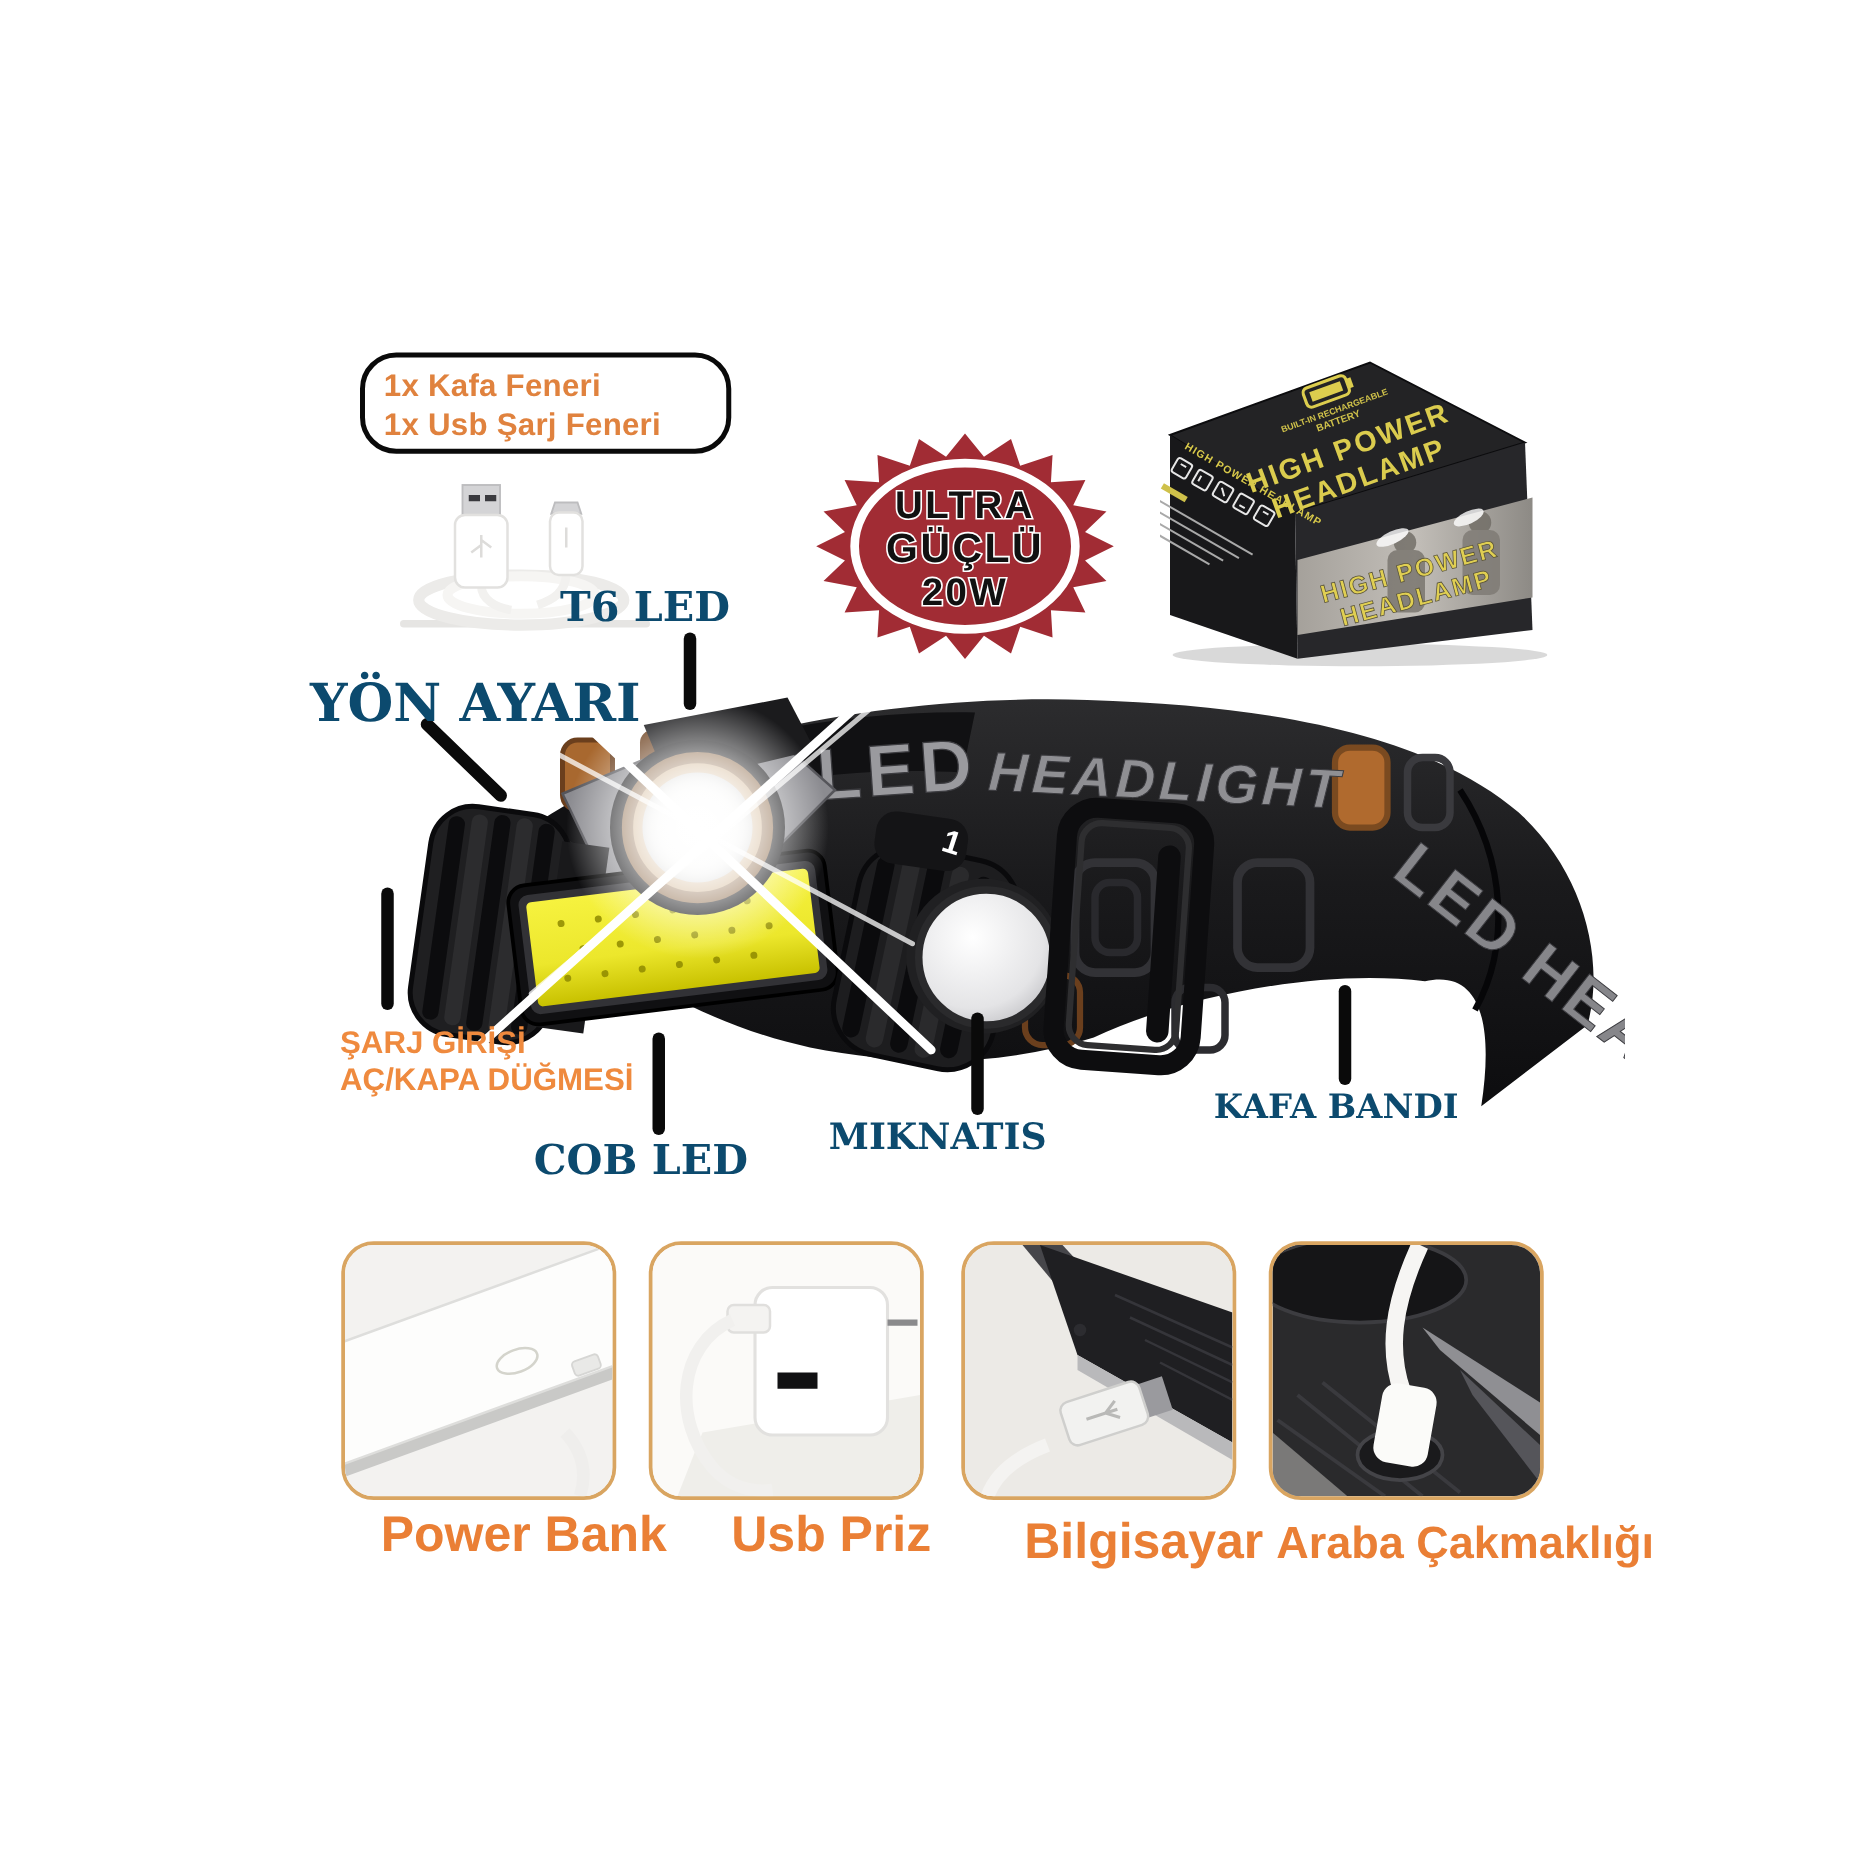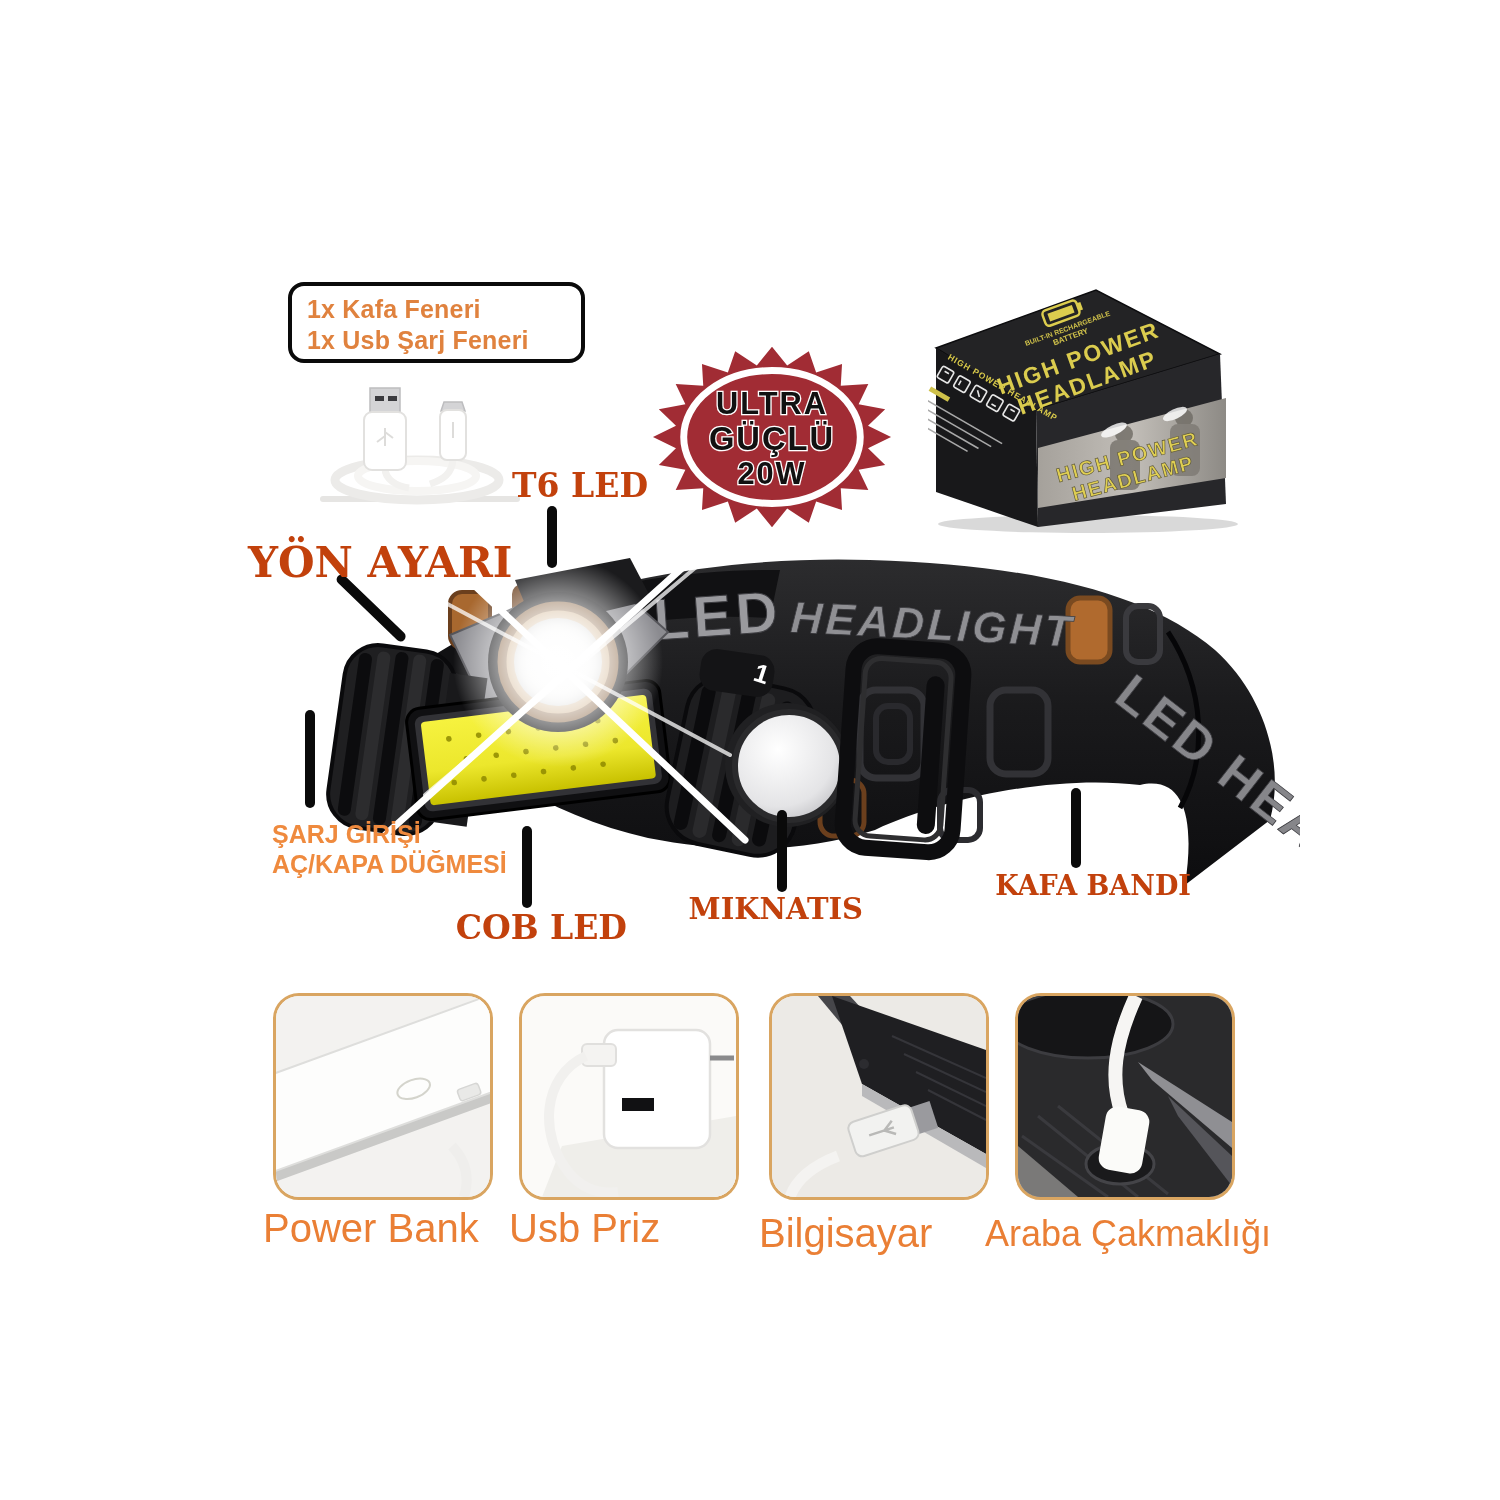--- a/index.html
+++ b/index.html
@@ -4,49 +4,49 @@
 <style>
   html,body{margin:0;padding:0;}
   body{
     width:1500px;height:1500px;background:#ffffff;position:relative;
     font-family:"Liberation Sans",sans-serif;overflow:hidden;
   }
   .abs{position:absolute;}
   
   .contents-box{
     left:288px;top:282px;width:297px;height:81px;
-    border:4px solid #0a0a0a;border-radius:16px;background:#fff;
+    border:4px solid #0a0a0a;border-radius:29px;background:#fff;
     padding:8px 0 0 15px;box-sizing:border-box;
   }
   .contents-box div{
     font-size:25px;font-weight:bold;color:#e0823e;line-height:1.25;
     letter-spacing:0.2px;white-space:nowrap;
   }
   
   .callout-serif{
-    font-family:"DejaVu Serif",serif;font-weight:bold;color:#c2410c;
-    text-align:right;white-space:nowrap;
+    font-family:"DejaVu Serif",serif;font-weight:bold;color:#0c4a6e;
+    text-align:left;white-space:nowrap;
   }
   .callout-sans{
     font-weight:bold;color:#ef8a3e;white-space:nowrap;
     font-size:25px;line-height:1.18;
   }
   .leader{
     position:absolute;width:10px;background:#0a0a0a;border-radius:6px;
   }
   
   .card{
     position:absolute;top:993px;width:220px;height:207px;
     border:3px solid #d9a561;border-radius:26px;overflow:hidden;
     background:#f7f6f4;box-sizing:border-box;
   }
   .card svg{display:block;}
   .card-label{
-    position:absolute;top:1206px;font-size:40px;font-weight:normal;color:#ea7f35;
-    text-align:left;white-space:nowrap;
+    position:absolute;top:1206px;font-size:40px;font-weight:bold;color:#ea7f35;
+    text-align:center;white-space:nowrap;margin-left:36px;
   }
 </style>
 </head>
 <body>
 
 <div class="abs contents-box">
   <div>1x Kafa Feneri</div>
   <div>1x Usb Şarj Feneri</div>
 </div>
 

